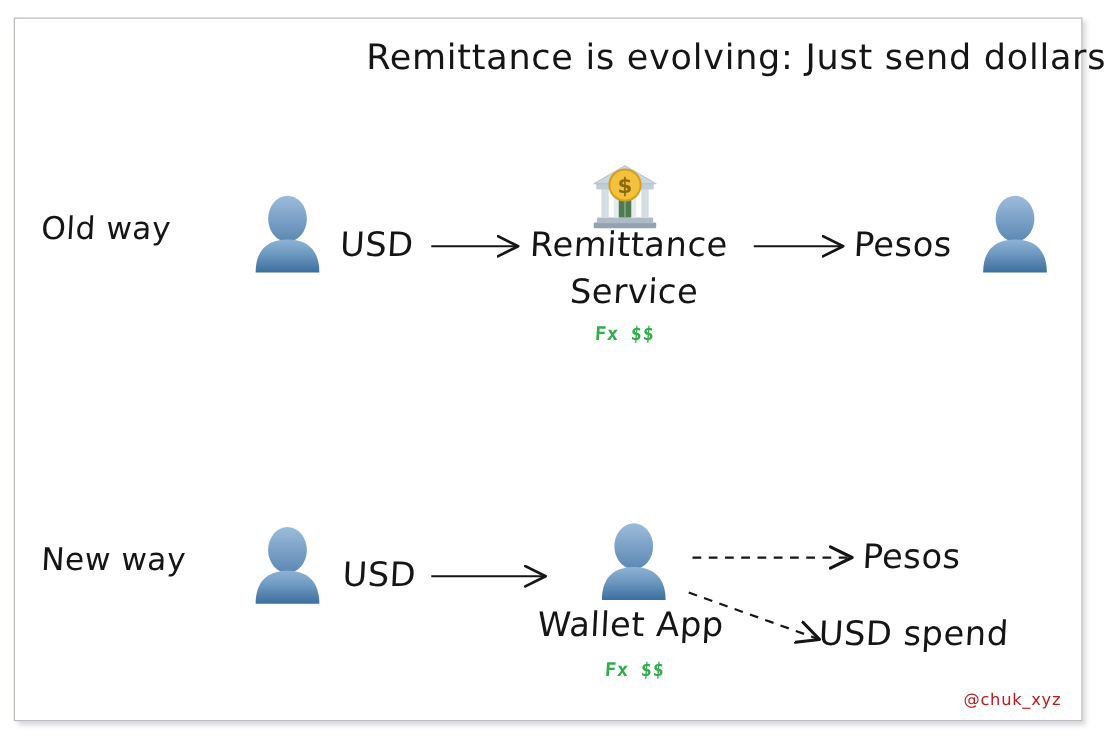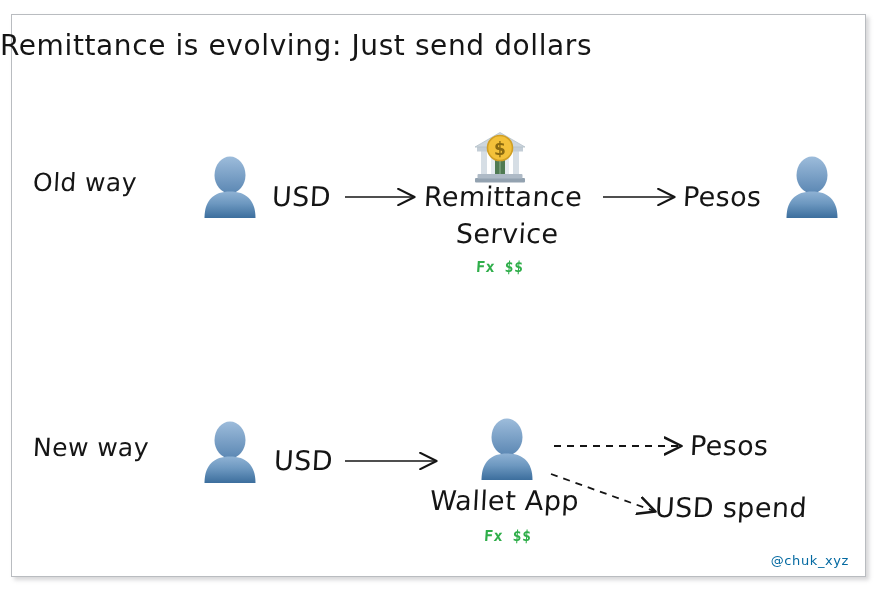--- a/index.html
+++ b/index.html
@@ -50,21 +50,21 @@
     white-space: nowrap;
     letter-spacing: 0.4px;
     transform: skewX(-3deg);
   }
 
   #title {
     font-size: 28px;
     left: 0;
     top: 29px;
     width: 885px;
-    text-align: left;
+    text-align: right;
     transform: none;
     letter-spacing: 0.6px;
   }
 
   .row-label { font-size: 25px; }
   .node-label { font-size: 27px; }
   .flow-label { font-size: 27px; }
 
   .fx {
     position: absolute;
@@ -77,21 +77,21 @@
     transform: skewX(-4deg);
   }
 
   
   #watermark {
     position: absolute;
     right: 36px;
     bottom: 36px;
     font-family: "DejaVu Sans", sans-serif;
     font-size: 13px;
-    color: #0369a1;
+    color: #b91c1c;
     letter-spacing: 0.6px;
     white-space: nowrap;
   }
 
   svg { display: block; overflow: visible; }
 </style>
 </head>
 <body>
 
 <div id="canvas">

